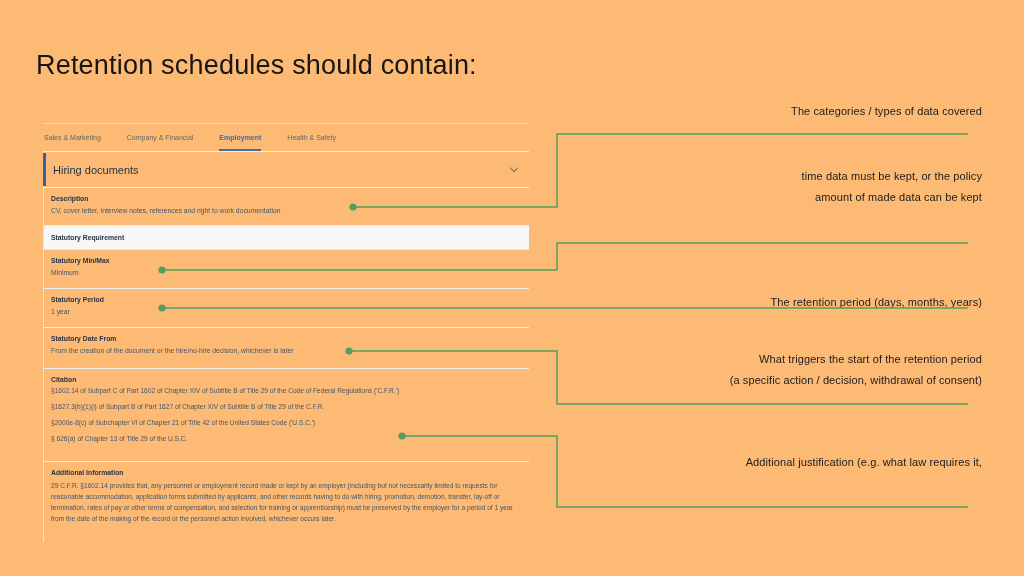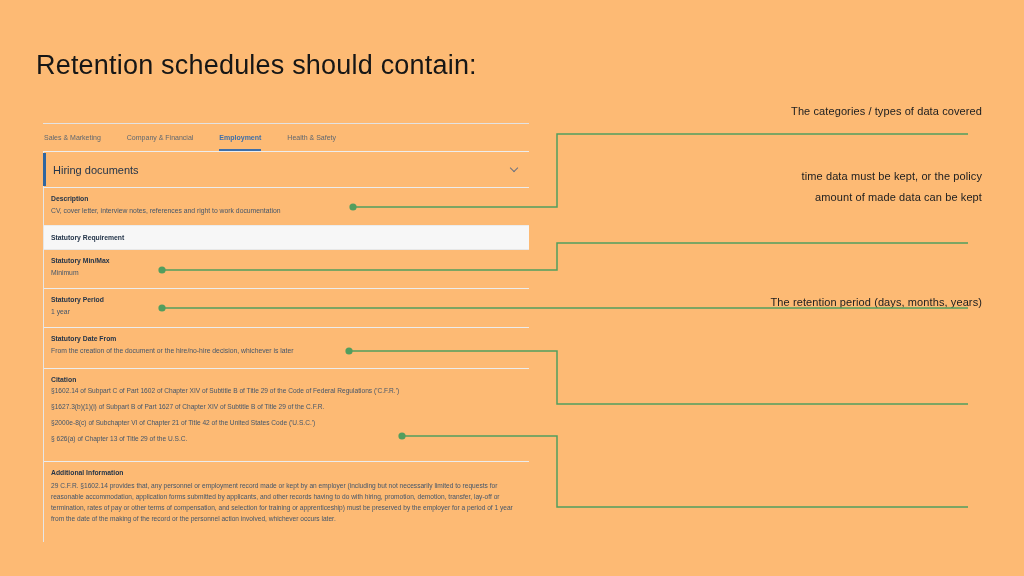--- a/index.html
+++ b/index.html
@@ -115,21 +115,26 @@
   <div class="ann ann1">
     <div>The categories / types of data covered</div>
   </div>
   <div class="ann ann2">
     <div>time data must be kept, or the policy</div>
     <div>amount of made data can be kept</div>
   </div>
   <div class="ann ann3">
     <div>The retention period (days, months, years)</div>
   </div>
+  <div class="ann ann4">
+    <div>What triggers the start of the retention period</div>
+    <div>(a specific action / decision, withdrawal of consent)</div>
+  </div>
   <div class="ann ann5">
+    <div>Additional justification (e.g. what law requires it,</div>
   </div>
 
   <svg class="connectors" viewBox="0 0 1024 576" xmlns="http://www.w3.org/2000/svg">
     <polyline points="353,207 557,207 557,134 968,134"></polyline>
     <circle cx="353" cy="207" r="3.6"></circle>
 
     <polyline points="162,270 557,270 557,243 968,243"></polyline>
     <circle cx="162" cy="270" r="3.6"></circle>
 
     <polyline points="162,308 968,308"></polyline>

